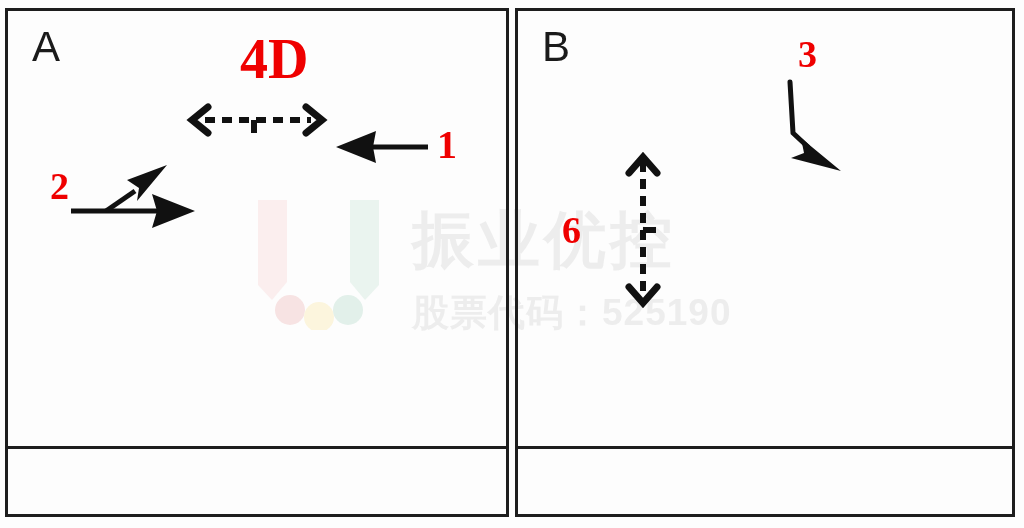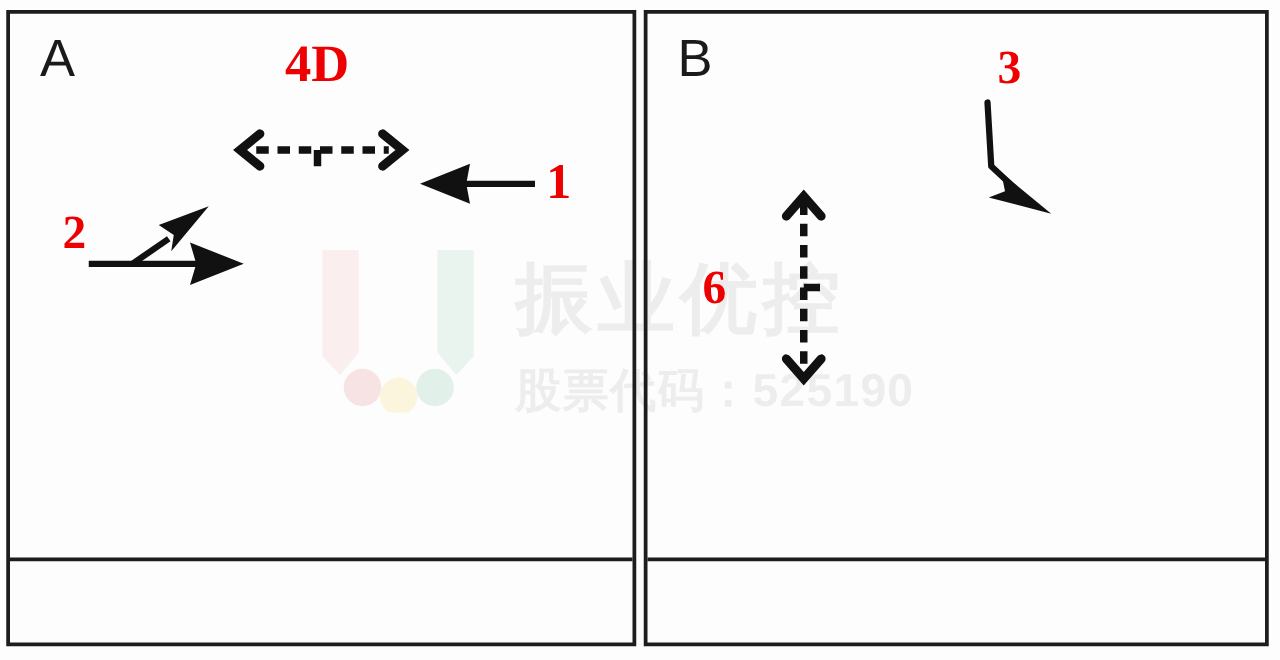--- a/index.html
+++ b/index.html
@@ -29,21 +29,21 @@
   #divider-b{left:518px;top:446px;width:494px;}
 
   .panel-letter{position:absolute;font-size:42px;color:#1a1a1a;
     font-family:"Liberation Sans", sans-serif;font-weight:400;line-height:42px;}
   #letter-a{left:32px;top:26px;}
   #letter-b{left:542px;top:26px;}
 
   
   .num{position:absolute;color:#ef0000;font-family:"Liberation Serif", serif;
        font-weight:bold;line-height:1;}
-  #label-4d{left:228px;top:31px;font-size:42px;text-align:right;}
+  #label-4d{left:240px;top:31px;font-size:56px;text-align:right;}
   #label-1{left:437px;top:125px;font-size:40px;}
   #label-2{left:50px;top:167px;font-size:38px;}
   #label-3{left:798px;top:35px;font-size:38px;}
   #label-6{left:562px;top:211px;font-size:38px;}
 
   
   .ovl{position:absolute;left:0;top:0;width:1024px;height:528px;pointer-events:none;}
 </style>
 </head>
 <body>

